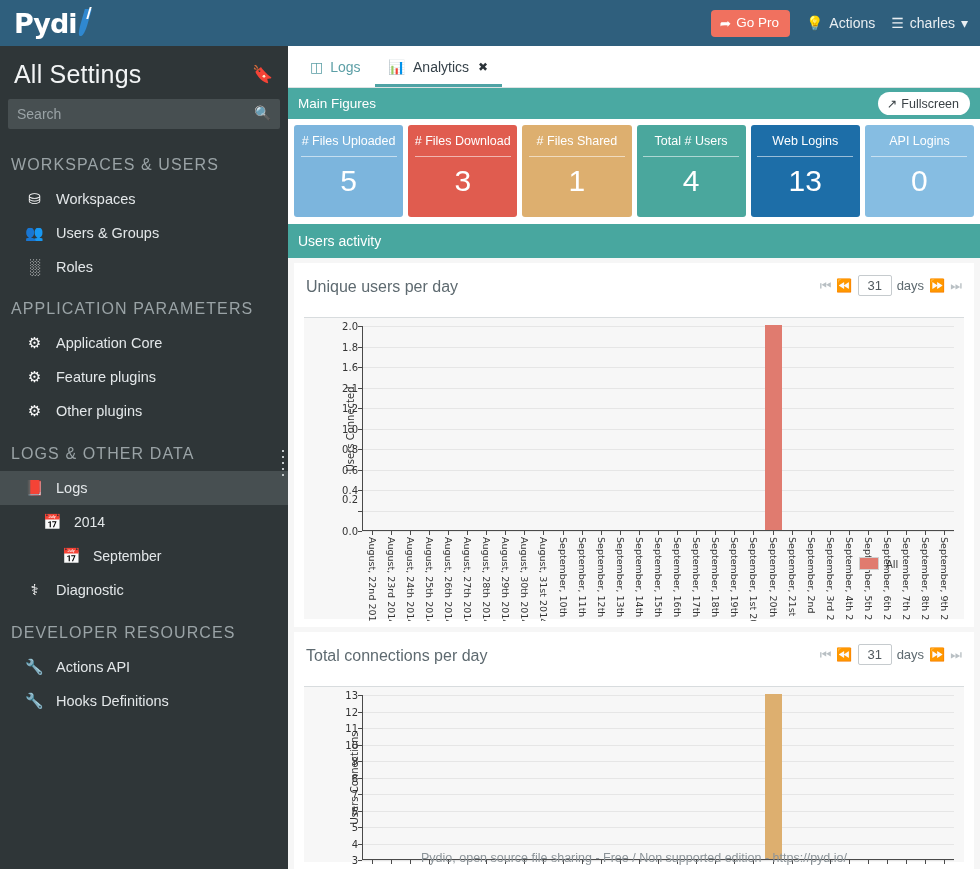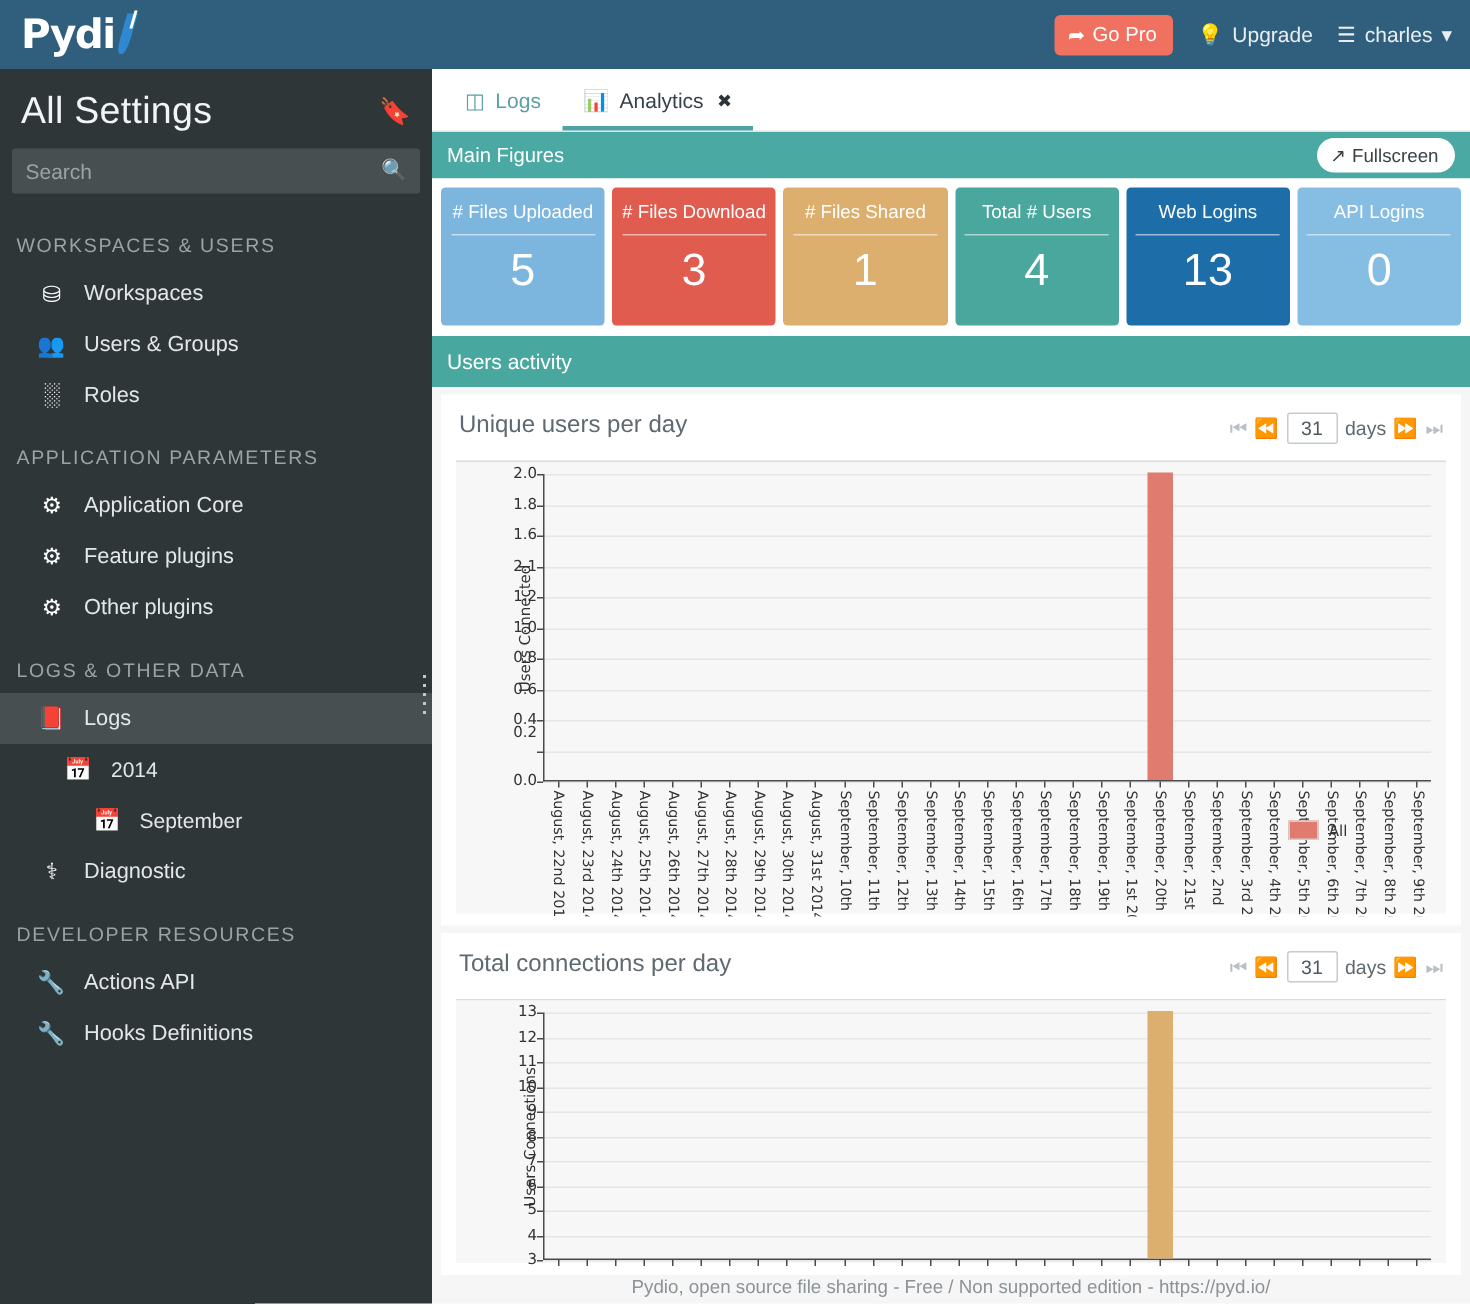--- a/index.html
+++ b/index.html
@@ -70,21 +70,21 @@
     color: #cfd4d6; font-size: 14px;
     padding: 7px 28px 7px 9px; border-radius: 2px;
     font-family: "Liberation Sans", sans-serif;
   }
   .search-wrap input::placeholder { color: #9aa3a6; }
   .search-ico {
     position: absolute; right: 8px; top: 6px;
     color: #9aa3a6; font-size: 14px;
   }
   .side-group {
-    color: #9aa3a6; font-size: 13px; letter-spacing: 1.1px;
+    color: #9aa3a6; font-size: 16px; letter-spacing: 1.1px;
     padding: 17px 0 8px 11px; text-transform: uppercase;
   }
   .side-item {
     display: flex; align-items: center; gap: 12px;
     color: #e3e7e9; font-size: 14.5px;
     padding: 8px 0 8px 25px; cursor: pointer;
   }
   .side-item .ico { width: 19px; text-align: center; font-size: 15px; color: #fff; }
   .side-item.active { background: #474f51; }
   .side-item.lvl1 { padding-left: 43px; font-size: 14px; }
@@ -141,22 +141,22 @@
     padding-bottom: 8px; width: 88%; text-align: center;
     border-bottom: 1px solid rgba(255,255,255,.55);
     overflow: hidden;
   }
   .fig-val { color: #fff; font-size: 30px; margin-top: 7px; font-weight: 300; }
 
   .chart-card {
     background: #fff; margin: 5px 6px 0 6px; padding: 0 10px 8px 10px;
   }
   .chart-title-row {
-    display: flex; align-items: flex-start;
-    border-bottom: 1px solid #d8dcde; padding: 12px 2px 11px 2px;
+    display: flex; align-items: flex-end;
+    border-bottom: 1px solid #d8dcde; padding: 12px 2px 21px 2px;
   }
   .chart-title { font-size: 16px; color: #5e6a70; font-weight: normal; }
   .nav-ctrls { margin-left: auto; display: flex; align-items: center; gap: 5px; }
   .nav-ctrls .arw { font-size: 13px; color: #b9c0c4; cursor: pointer; }
   .nav-ctrls .arw.on { color: #3f9e98; }
   .days-input {
     width: 34px; border: 1px solid #c6cbce; border-radius: 2px;
     font-size: 13px; text-align: center; padding: 2px 1px; color: #50595e;
     font-family: "Liberation Sans", sans-serif;
   }
@@ -208,21 +208,21 @@
     <span>Pydi</span>
       <span class="logo-slash"></span>
   </div>
   <div class="topbar-right">
     <button class="gopro">
       <span>➦</span>
       <span>Go Pro</span>
     </button>
     <div class="upgrade">
       <span>💡</span>
-      <span>Upgrade</span>
+      <span>Actions</span>
     </div>
     <div class="userbtn">
       <span>☰</span>
       <span>charles</span>
       <span>▾</span>
     </div>
   </div>
 </div>
 
 <div class="sidebar">

